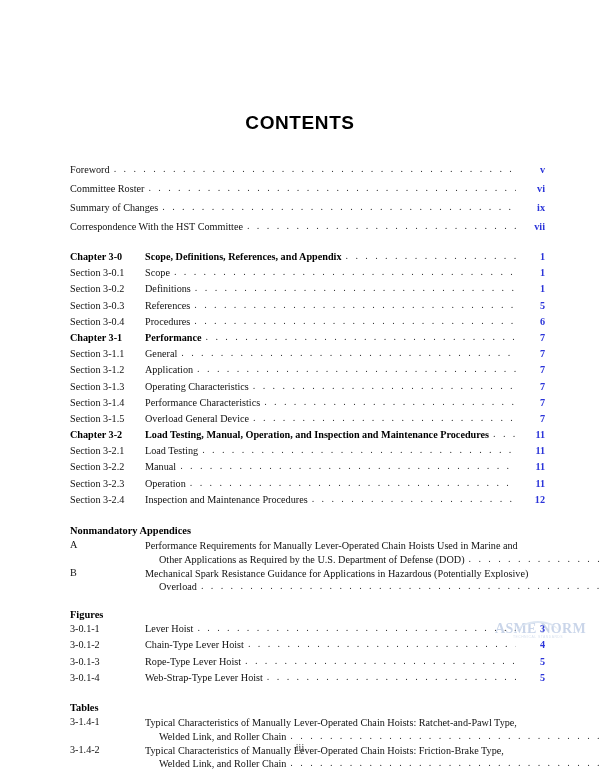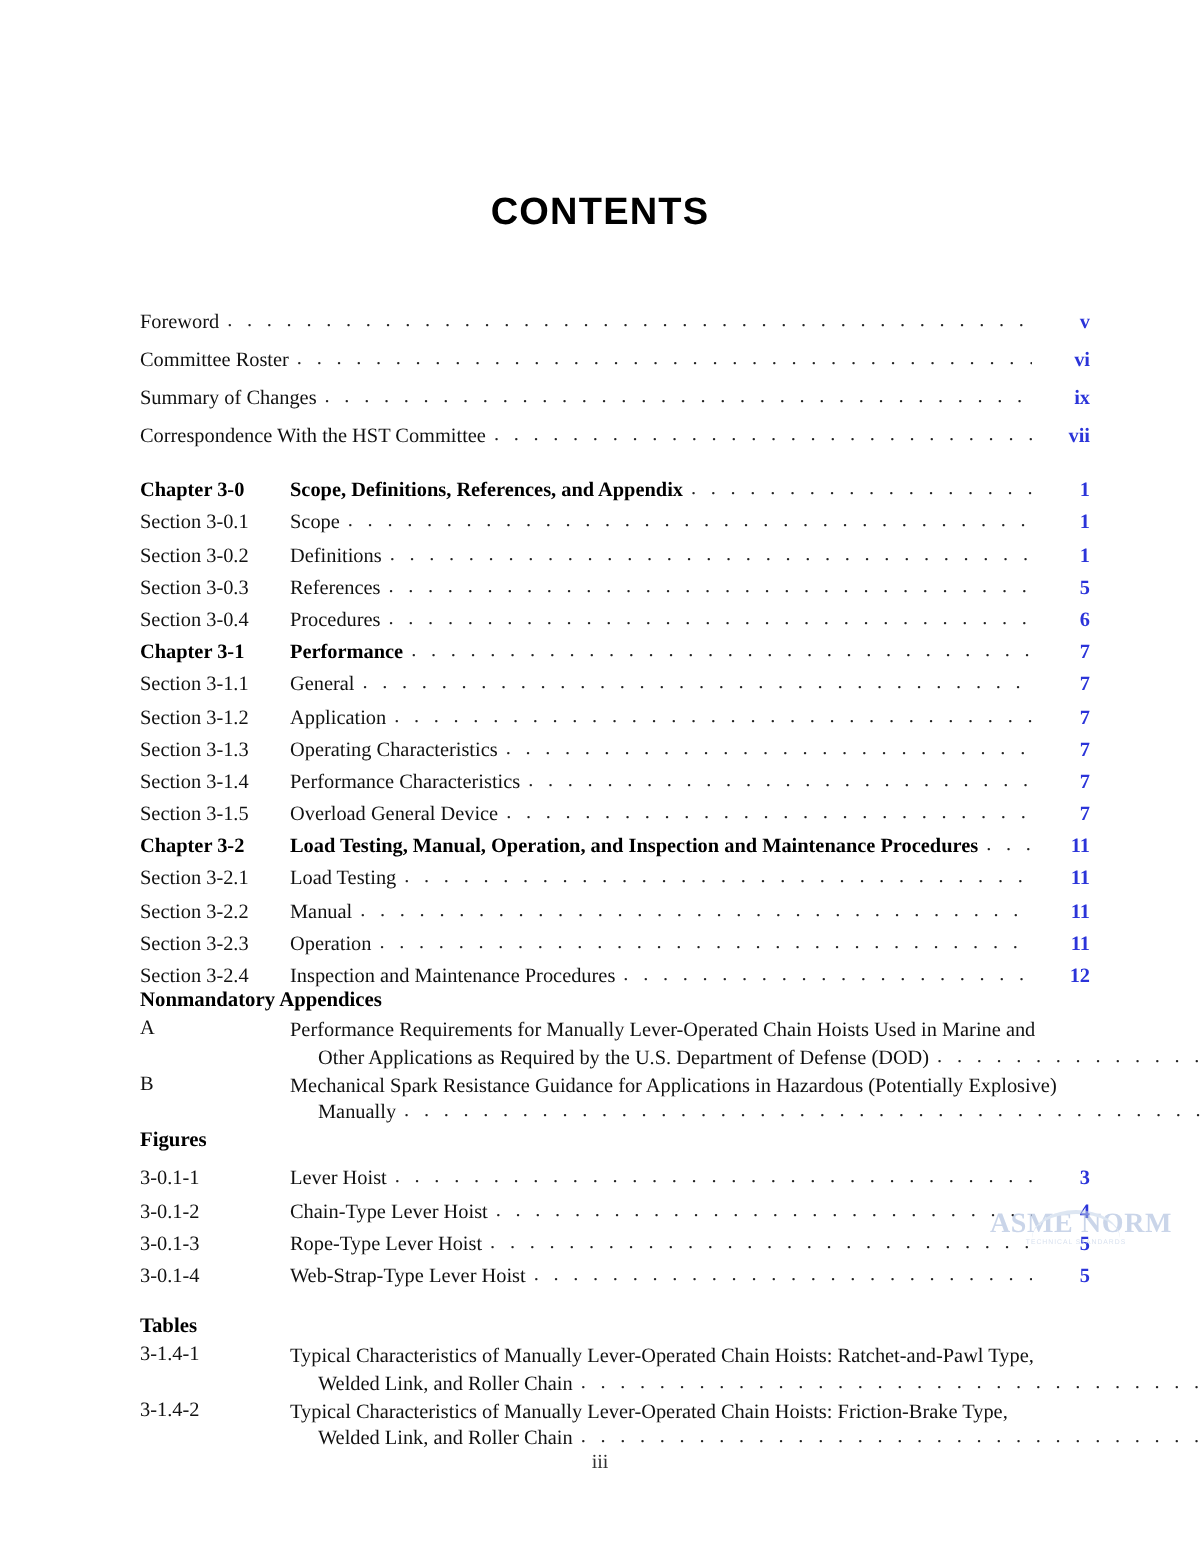--- a/index.html
+++ b/index.html
@@ -10,21 +10,21 @@
     width: 600px;
     height: 777px;
     background: #ffffff;
     font-family: "Liberation Serif", serif;
     position: relative;
     overflow: hidden;
   }
 
   .page {
     position: absolute;
-    left: 0; top: 0;
+    left: 0; top: 16px;
     width: 600px;
     height: 641px;
   }
 
   
   .doc-title {
     position: absolute;
     left: 0;
     top: 96px;
     width: 600px;
@@ -39,21 +39,21 @@
   
   .toc {
     position: absolute;
     left: 70px;
     top: 148px;
     width: 475px;
   }
 
   .row {
     display: flex;
-    align-items: flex-end;
+    align-items: flex-start;
     width: 100%;
     color: #1a1a1a;
     font-size: 10.2px;
   }
 
   
   .row.front { height: 19px; }
   .row.entry { height: 16.2px; }
 
   .col-label {
@@ -95,21 +95,21 @@
   }
 
   .bold .col-label,
   .bold .col-title { font-weight: bold; color: #000000; }
 
   
   .group-head {
     font-weight: bold;
     font-size: 10.4px;
     color: #000000;
-    margin-top: 1px;
+    margin-top: 15px;
     margin-bottom: 3px;
   }
   .group-head.tight { margin-top: 14px; }
 
   
   .row-wrap {
     display: flex;
     align-items: flex-start;
     width: 100%;
     margin-bottom: 0px;
@@ -336,21 +336,21 @@
 
         </div>
       </div>
     </div>
 
     <div class="row-wrap">
       <span class="col-label">B</span>
       <div class="wrap-body">
         <div class="wrap-line1">Mechanical Spark Resistance Guidance for Applications in Hazardous (Potentially Explosive)</div>
         <div class="wrap-line2">
-          <span class="t">Manually</span>
+          <span class="t">Overload</span>
           <span class="leader"></span>
 
         </div>
       </div>
     </div>
 
     <div class="group-head">Figures</div>
 
     <div class="row entry">
       <span class="col-label">3-0.1-1</span>

